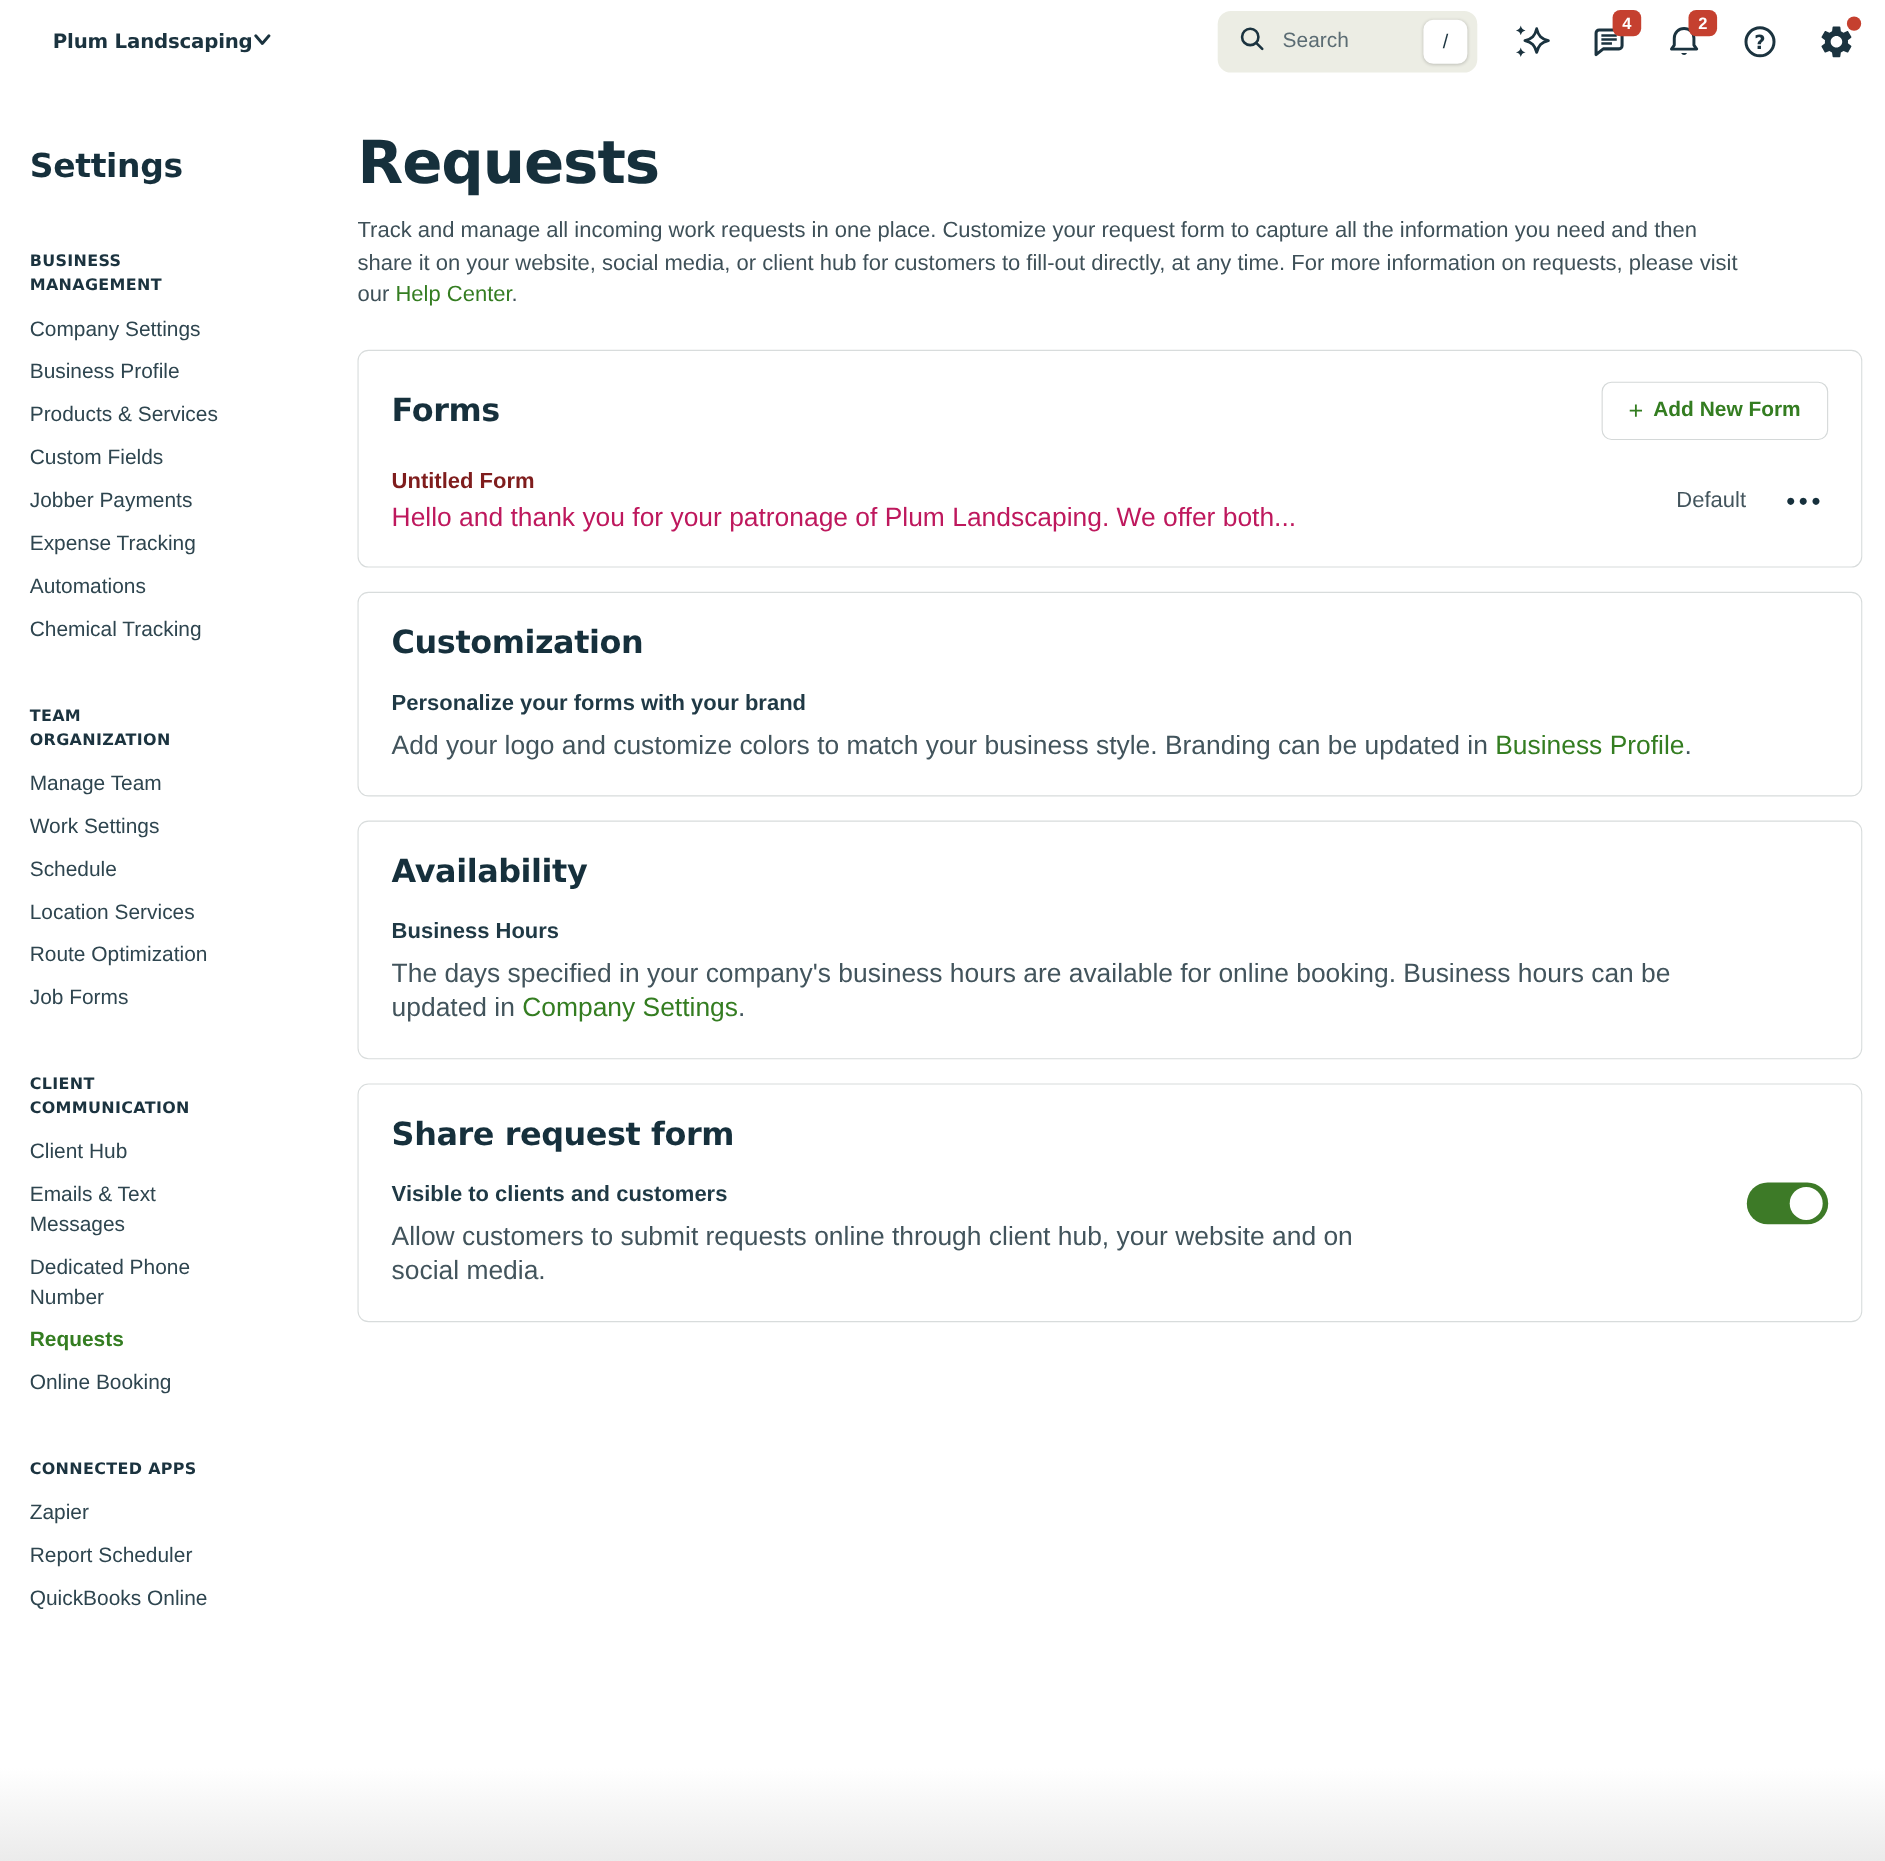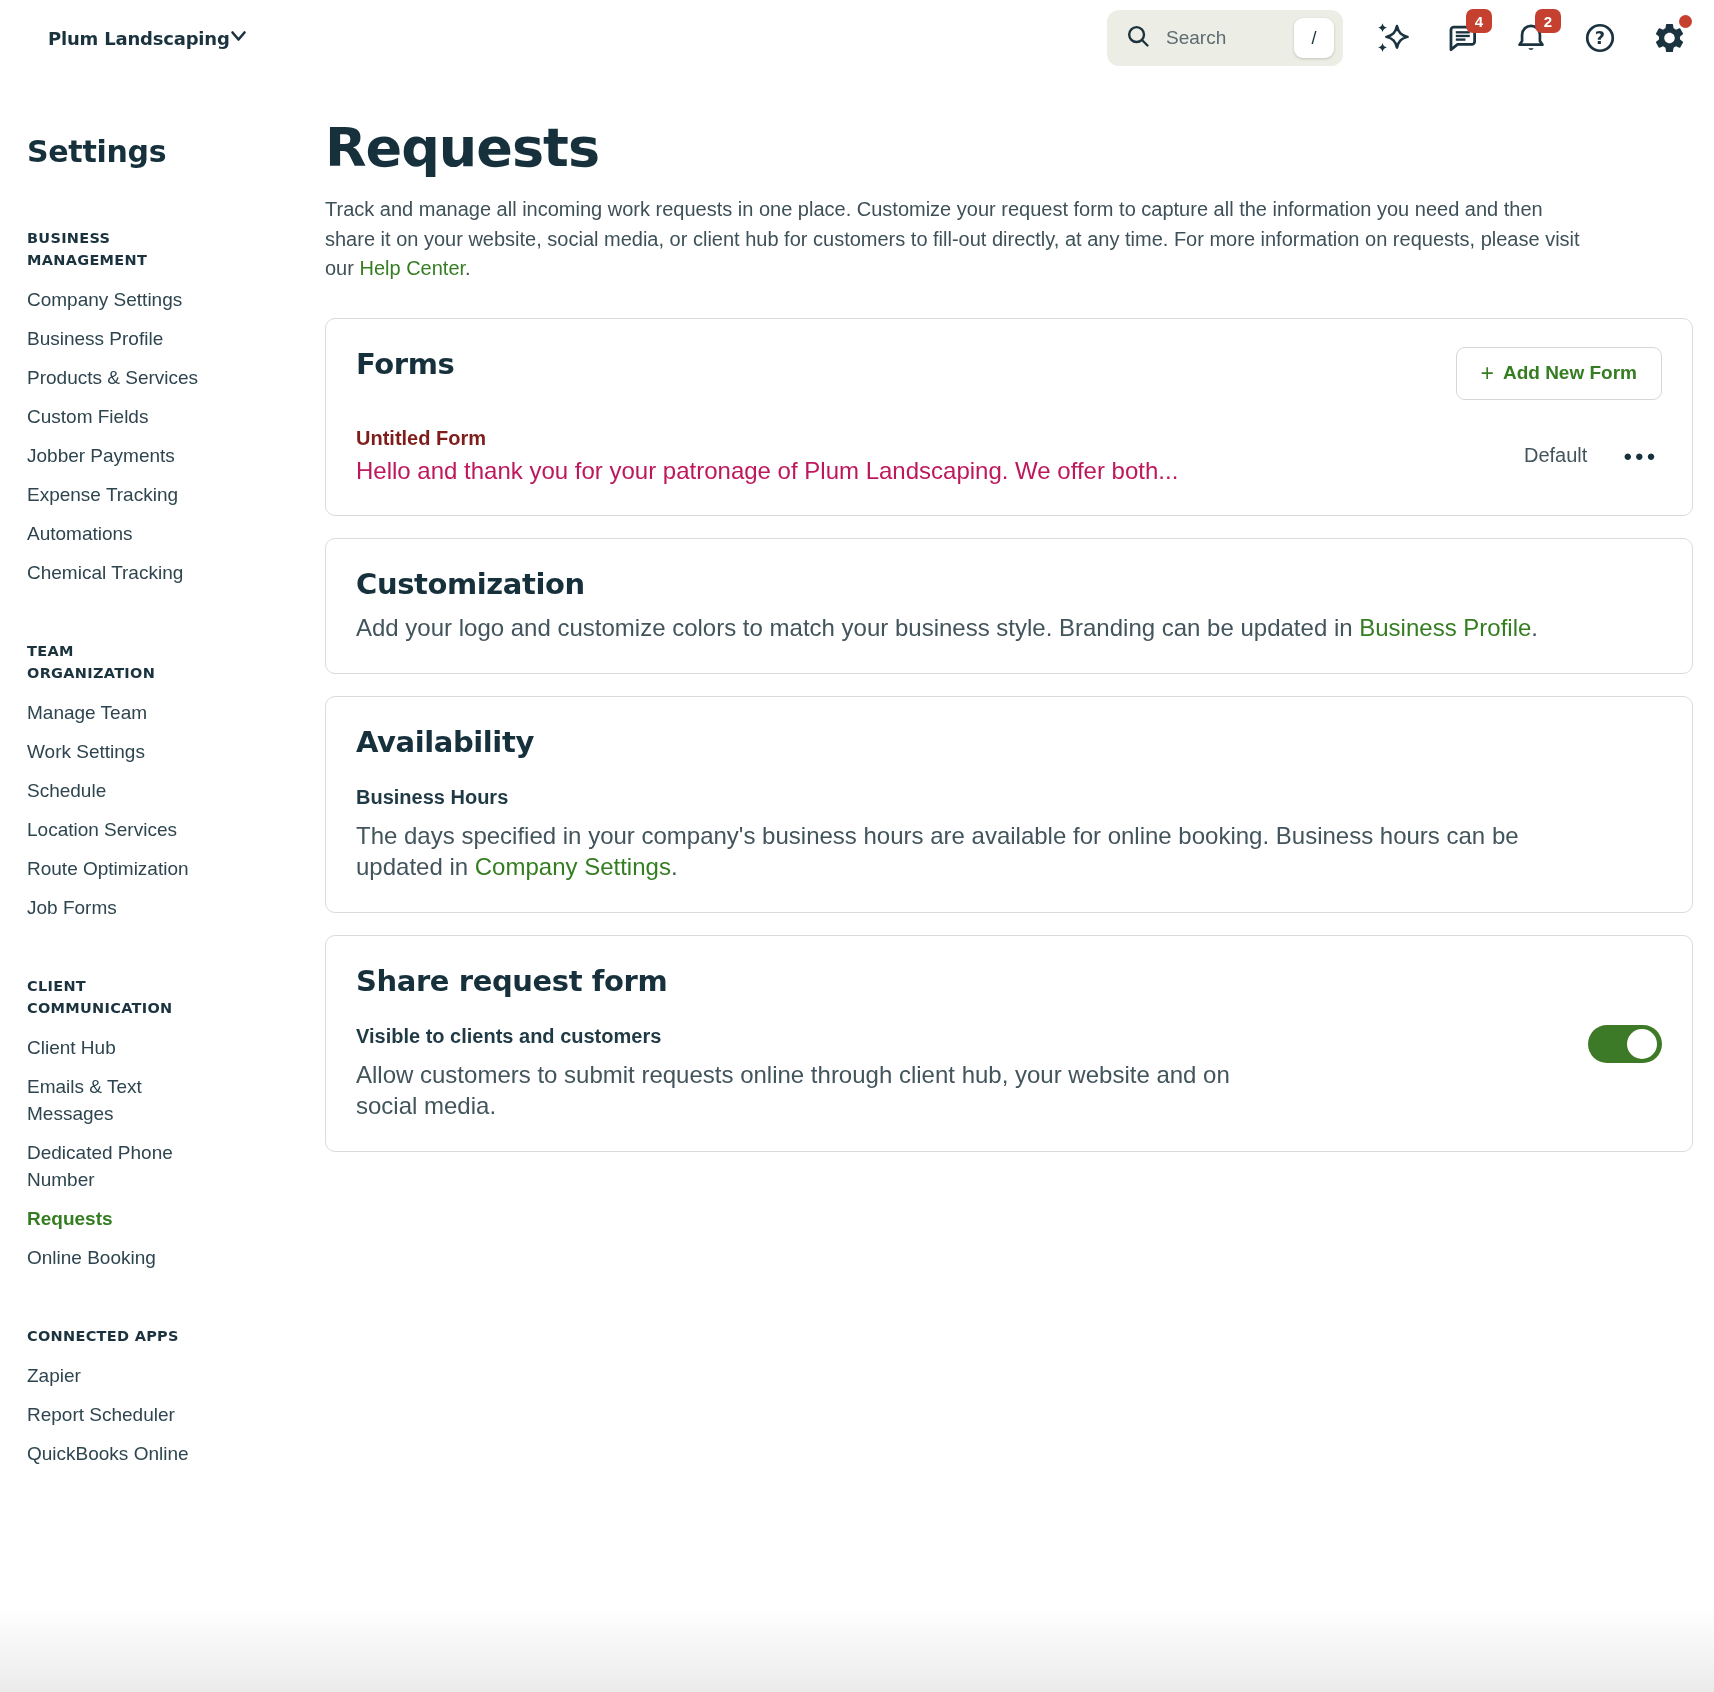--- a/index.html
+++ b/index.html
@@ -54,21 +54,21 @@
   
   .main { flex:1; padding:42px 21px 0 25px; }
   .page-title { font-size:54px; margin:0; letter-spacing:-1px; color:#16303C; line-height:1.1; }
   .intro { font-size:20px; line-height:29.5px; color:#3E5058; margin:18px 0 34px;
            max-width:1270px; }
   a.green-link { color:#347D21; cursor:pointer; }
 
   .card { border:1px solid #D8DCDC; border-radius:10px; background:#fff;
           padding:28px 30px 30px; margin-bottom:22px; }
   .card-title { font-size:29px; margin:0; color:#16303C; letter-spacing:-0.4px; }
-  .card-header { display:flex; align-items:flex-start; justify-content:space-between; }
+  .card-header { display:flex; align-items:center; justify-content:space-between; }
 
   .add-form-btn { display:flex; align-items:center; gap:9px; height:53px; padding:0 24px;
                   background:#fff; border:1px solid #D4D8D8; border-radius:9px;
                   color:#347D21; font-size:19px; font-weight:600; cursor:pointer;
                   font-family:inherit; }
   .plus-glyph { font-size:23px; font-weight:400; line-height:1; }
 
   .form-row { display:flex; justify-content:space-between; align-items:center; margin-top:27px; }
   .form-name { font-size:20px; font-weight:700; color:#7f1d1d; margin-bottom:7px; }
   .form-desc { font-size:24px; color:#be185d; }
@@ -239,20 +239,21 @@
         </div>
         <div class="form-row-right">
           <span class="default-label">Default</span>
           <span class="dots">●●●</span>
         </div>
       </div>
     </section>
 
     <section class="card">
       <h3 class="card-title heavy">Customization</h3>
+      <div class="card-sub">Personalize your forms with your brand</div>
       <div class="card-body"><span>Add your logo and customize colors to match your business style. Branding can be updated in </span><a class="green-link">Business Profile</a><span>.</span></div>
     </section>
 
     <section class="card">
       <h3 class="card-title heavy">Availability</h3>
       <div class="card-sub">Business Hours</div>
       <div class="card-body availability-body"><span>The days specified in your company's business hours are available for online booking. Business hours can be updated in </span><a class="green-link">Company Settings</a><span>.</span></div>
     </section>
 
     <section class="card">

